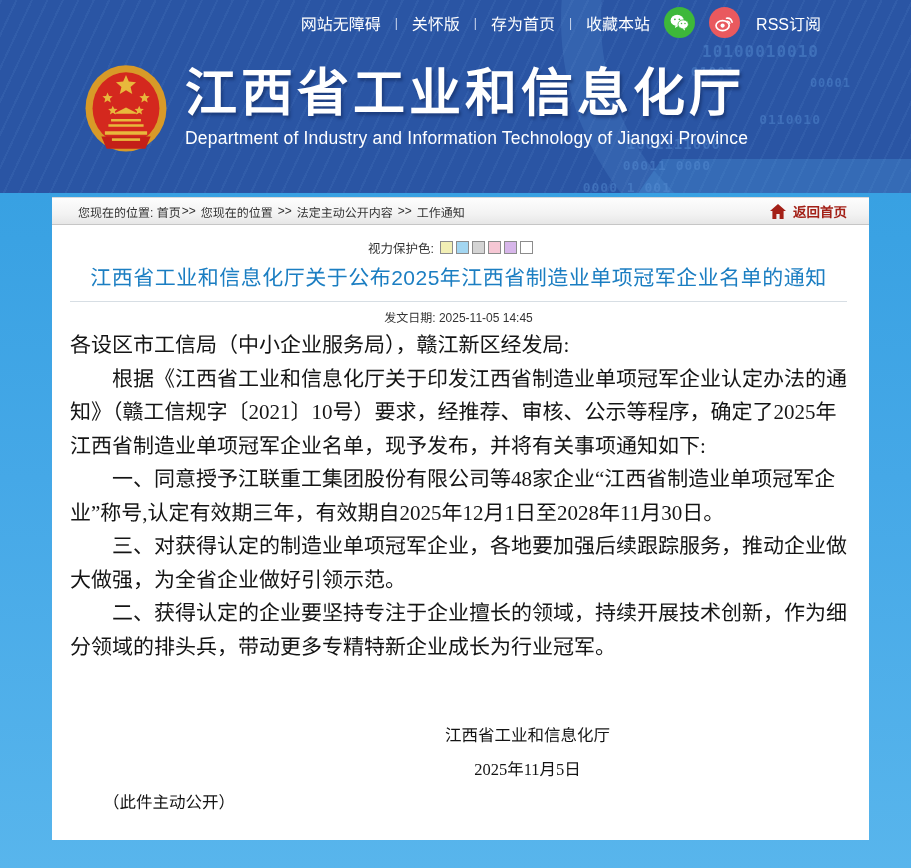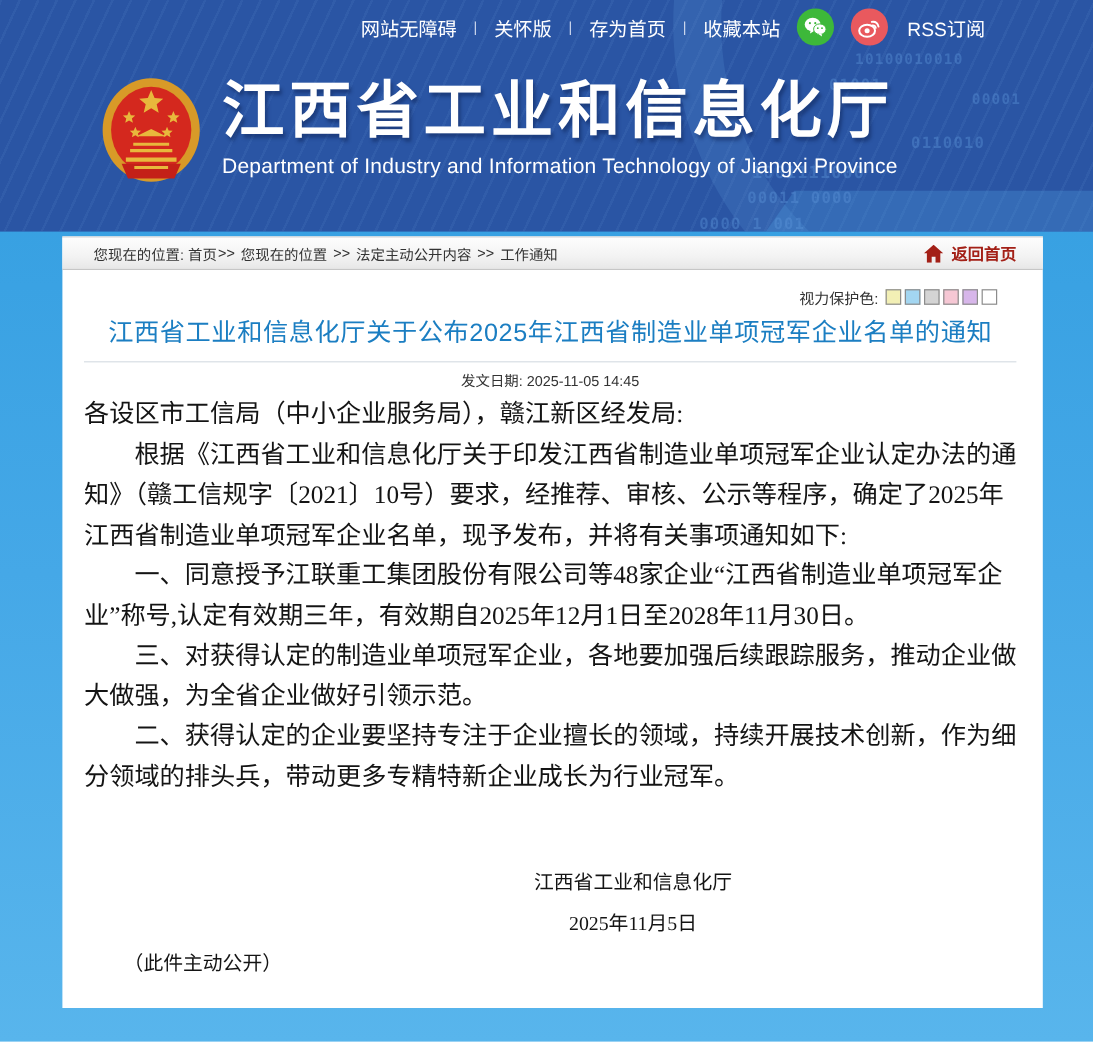--- a/index.html
+++ b/index.html
@@ -54,21 +54,21 @@
   }
   .digit {
     position: absolute;
     font-family: "DejaVu Sans Mono", monospace;
     font-weight: bold;
     color: #5b93d8;
     opacity: 0.42;
     letter-spacing: 1px;
     pointer-events: none;
   }
-  .digit.d0 { right: 108px; top: 42px;  font-size: 12px; }
+  .digit.d0 { right: 92px; top: 42px;  font-size: 16px; }
   .digit.d1 { right: 176px; top: 64px;  font-size: 13px; }
   .digit.d2 { right: 60px;  top: 76px;  font-size: 12px; }
   .digit.d3 { right: 190px; top: 136px; font-size: 14px; }
   .digit.d4 { right: 200px; top: 158px; font-size: 13px; }
   .digit.d5 { right: 240px; top: 180px; font-size: 13px; }
   .digit.d6 { right: 90px;  top: 112px; font-size: 13px; }
 
   
   .topbar {
     position: absolute;
@@ -175,21 +175,21 @@
     white-space: nowrap;
   }
 
   .main-area { padding: 0 22px 0 18px; }
 
   
   .eye-protect {
     margin-top: 13px;
     display: flex;
     align-items: center;
-    justify-content: flex-end;
+    justify-content: center;
     padding-right: 16px;
     gap: 3px;
   }
   .eye-protect .ep-label { font-size: 12.5px; color: #333; margin-right: 3px; }
   .swatch {
     width: 13px; height: 13px;
     border: 1px solid #8c8c8c;
     cursor: pointer;
     flex: none;
   }

